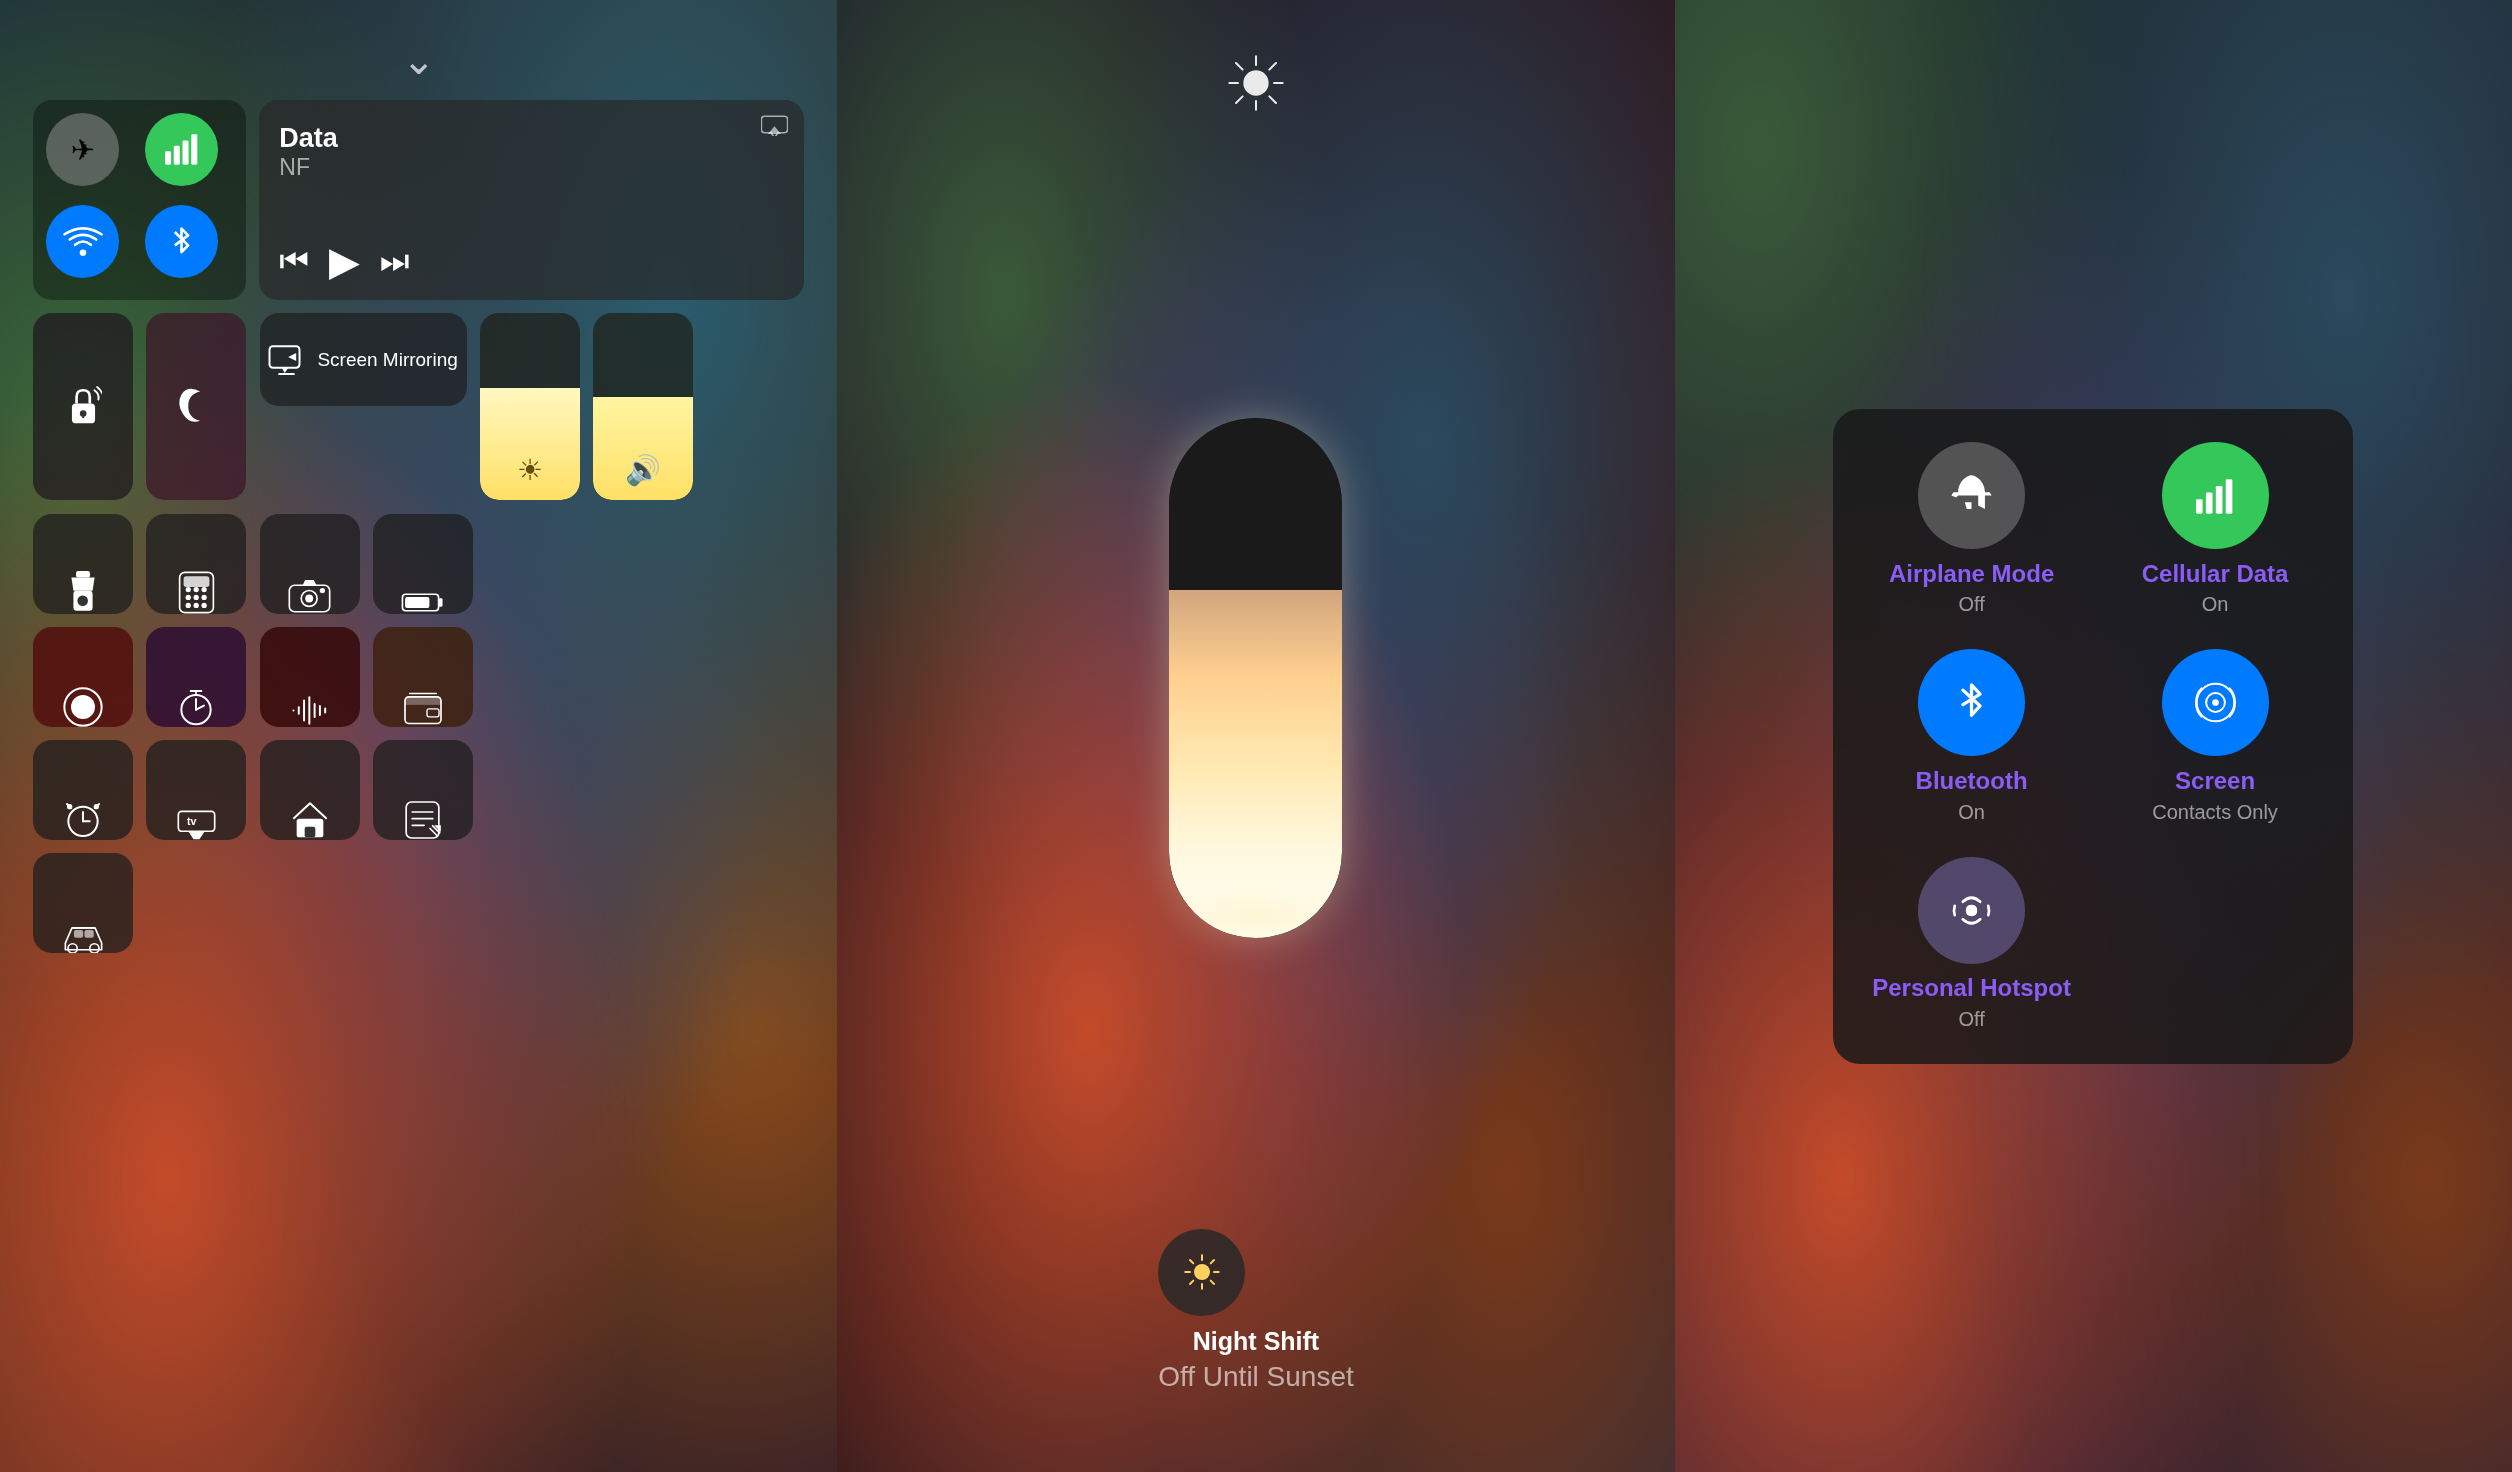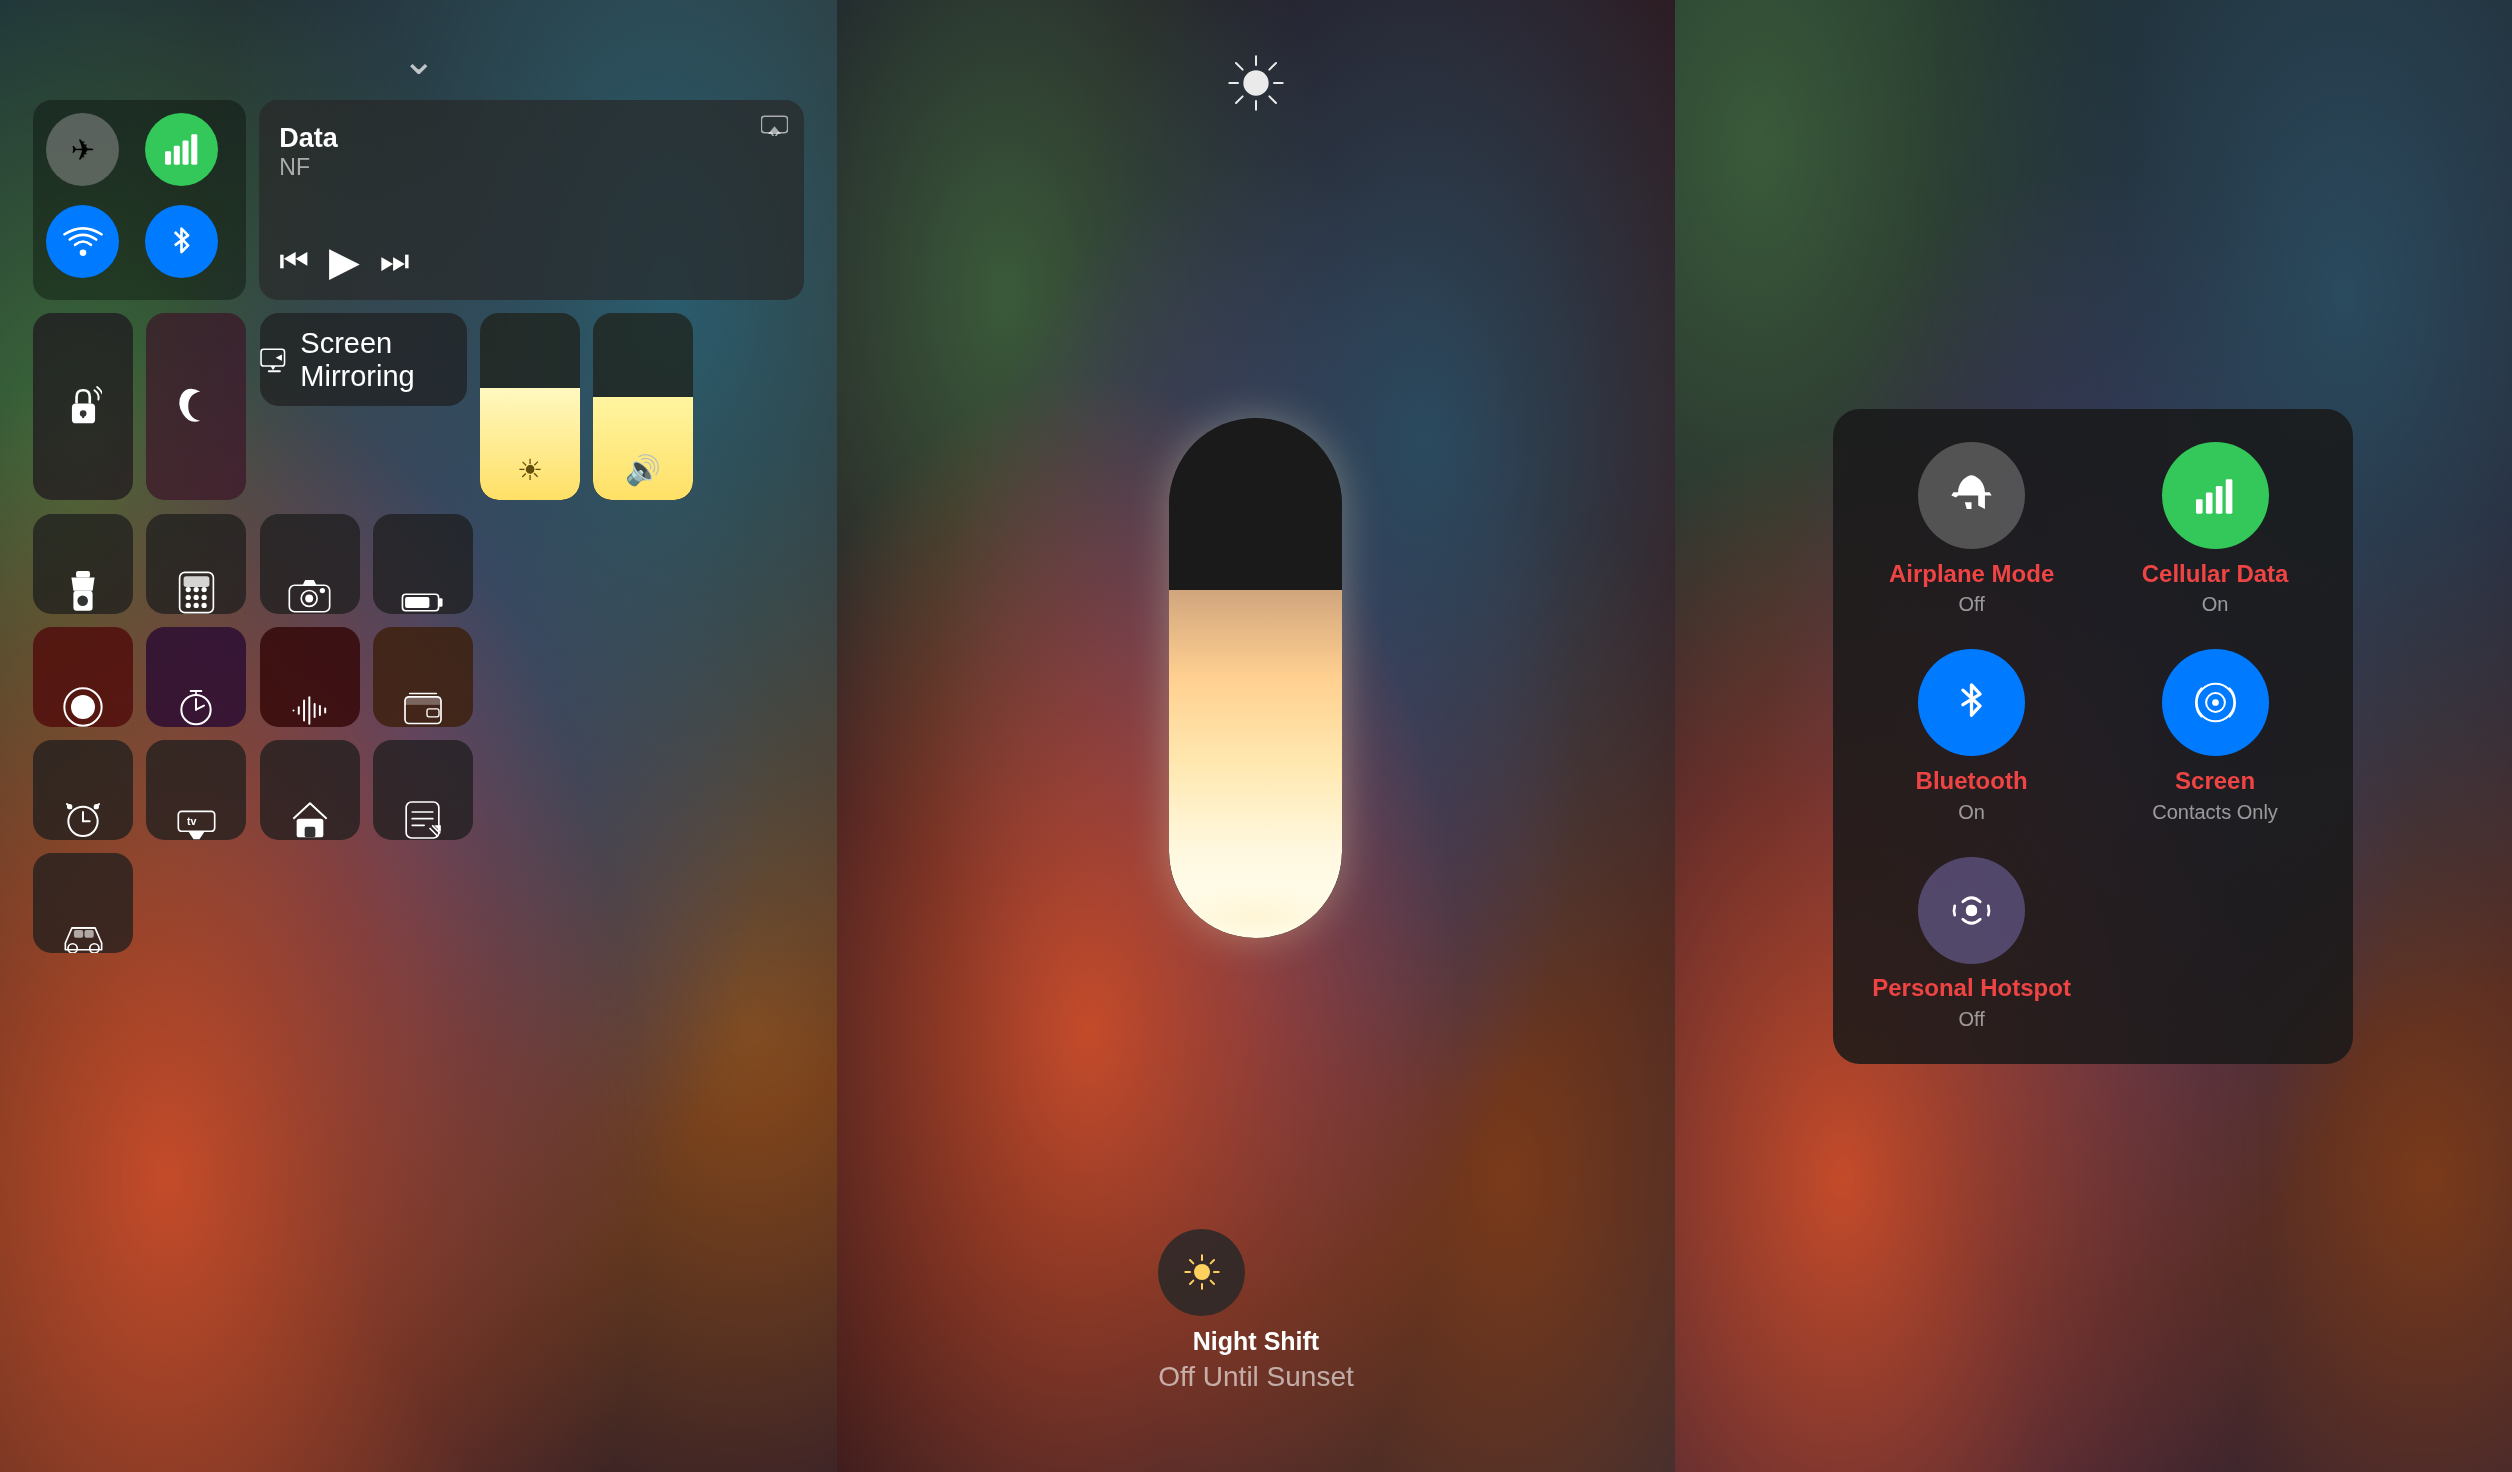--- a/index.html
+++ b/index.html
@@ -406,21 +406,21 @@
     }
 
     .conn-circle.gray { background: rgba(120,120,120,0.6); }
     .conn-circle.green { background: #34c759; }
     .conn-circle.blue { background: #007aff; }
     .conn-circle.purple { background: rgba(100,90,140,0.7); }
 
     .conn-label {
       font-size: 24px;
       font-weight: 600;
-      color: #ef4444;
+      color: #8b5cf6;
       text-align: center;
     }
 
     .conn-sublabel {
       font-size: 20px;
       color: rgba(255,255,255,0.55);
       text-align: center;
       margin-top: -5.3px;
     }
   </style>
@@ -499,21 +499,21 @@
         </svg>
       </div>
 
       <div class="screen-mirroring-btn">
         <svg width="37" height="30" viewBox="0 0 55 45" fill="white">
           <rect x="2" y="2" width="45" height="32" rx="5" fill="none" stroke="white" stroke-width="3"></rect>
           <path d="M20 34 L25 42 L30 34" fill="white"></path>
           <rect x="15" y="42" width="25" height="4" rx="2" fill="white"></rect>
           <polygon points="30,18 42,12 42,24" fill="white"></polygon>
         </svg>
-        <span style="color:white;font-size:29px;font-weight:500;">Screen Mirroring</span>
+        <span style="color:white;font-size:19px;font-weight:500;">Screen Mirroring</span>
       </div>
 
       <div class="vertical-slider-container">
         <div class="slider-fill-brightness"></div>
         <span class="slider-icon">☀</span>
       </div>
 
       <div class="vertical-slider-container">
         <div class="slider-fill-volume"></div>
         <span class="slider-icon">🔊</span>

